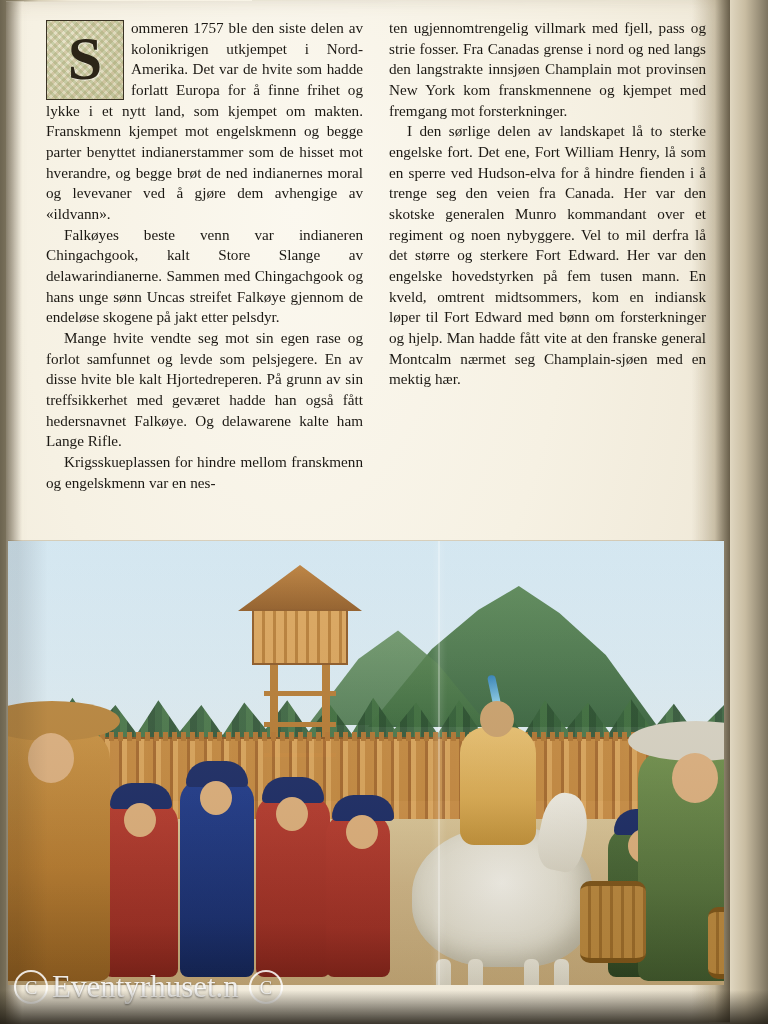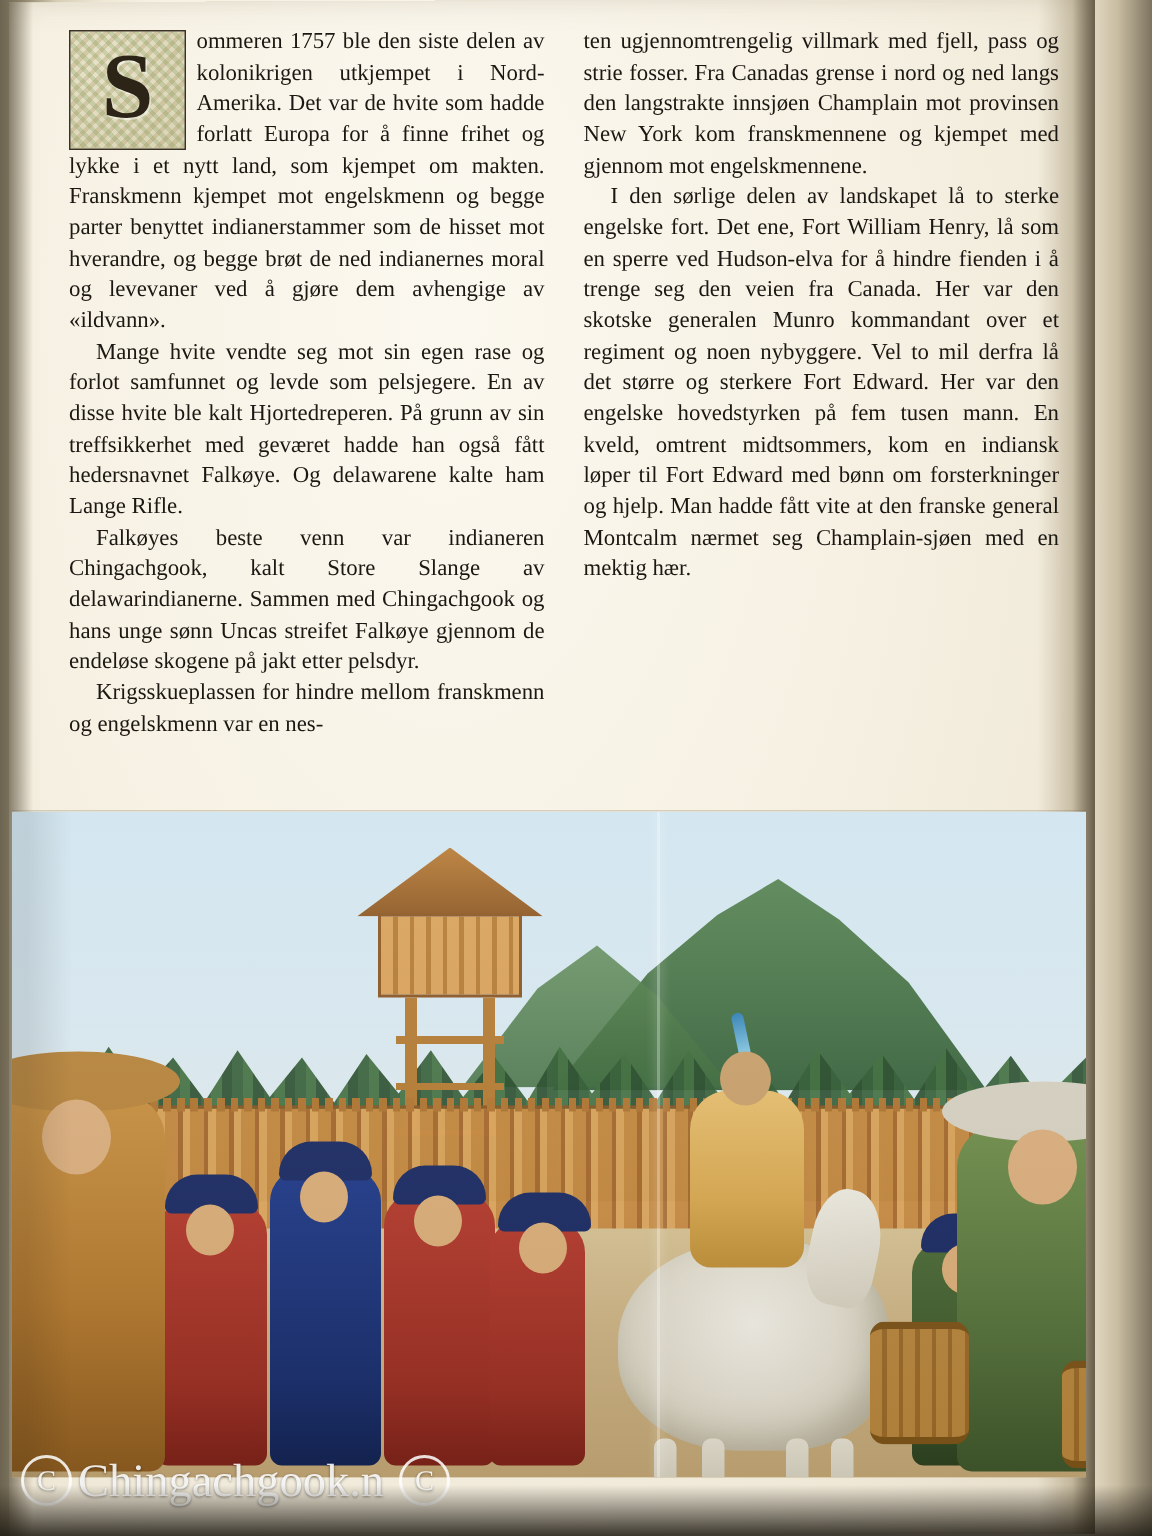--- a/index.html
+++ b/index.html
@@ -345,27 +345,27 @@
 
   <div class="text-area">
 
     <div class="column">
       <div class="dropcap-wrap">
         <div class="dropcap">
           <span class="letter">S</span>
         </div>
       </div>
       <p class="first">ommeren 1757 ble den siste delen av kolonikrigen utkjempet i Nord-Amerika. Det var de hvite som hadde forlatt Europa for å finne frihet og lykke i et nytt land, som kjempet om makten. Franskmenn kjempet mot engelskmenn og begge parter benyttet indianerstammer som de hisset mot hverandre, og begge brøt de ned indianernes moral og levevaner ved å gjøre dem avhengige av «ildvann».</p>
+      <p>Falkøyes beste venn var indianeren Chingachgook, kalt Store Slange av delawarindianerne. Sammen med Chingachgook og hans unge sønn Uncas streifet Falkøye gjennom de endeløse skogene på jakt etter pelsdyr.</p>
       <p>Mange hvite vendte seg mot sin egen rase og forlot samfunnet og levde som pelsjegere. En av disse hvite ble kalt Hjortedreperen. På grunn av sin treffsikkerhet med geværet hadde han også fått hedersnavnet Falkøye. Og delawarene kalte ham Lange Rifle.</p>
-      <p>Falkøyes beste venn var indianeren Chingachgook, kalt Store Slange av delawarindianerne. Sammen med Chingachgook og hans unge sønn Uncas streifet Falkøye gjennom de endeløse skogene på jakt etter pelsdyr.</p>
       <p>Krigsskueplassen for hindre mellom franskmenn og engelskmenn var en nes-</p>
     </div>
 
     <div class="column">
-      <p class="first">ten ugjennomtrengelig villmark med fjell, pass og strie fosser. Fra Canadas grense i nord og ned langs den langstrakte innsjøen Champlain mot provinsen New York kom franskmennene og kjempet med gjennom mot engelskmennene.</p>
+      <p class="first">ten ugjennomtrengelig villmark med fjell, pass og strie fosser. Fra Canadas grense i nord og ned langs den langstrakte innsjøen Champlain mot provinsen New York kom franskmennene og kjempet med fremgang mot forsterkninger.</p>
       <p>I den sørlige delen av landskapet lå to sterke engelske fort. Det ene, Fort William Henry, lå som en sperre ved Hudson-elva for å hindre fienden i å trenge seg den veien fra Canada. Her var den skotske generalen Munro kommandant over et regiment og noen nybyggere. Vel to mil derfra lå det større og sterkere Fort Edward. Her var den engelske hovedstyrken på fem tusen mann. En kveld, omtrent midtsommers, kom en indiansk løper til Fort Edward med bønn om forsterkninger og hjelp. Man hadde fått vite at den franske general Montcalm nærmet seg Champlain-sjøen med en mektig hær.</p>
     </div>
 
   </div>
 
   <div class="illustration">
     <div class="ill-sky"></div>
     <div class="mountain"></div>
     <div class="mountain2"></div>
     <div class="treeline"></div>
@@ -424,21 +424,21 @@
     <div class="barrel" style="left:572px; bottom:22px;"></div>
     <div class="barrel" style="left:700px; bottom:6px; width:56px; height:62px;"></div>
 
     <div class="ill-fold"></div>
     <div class="crease"></div>
   </div>
 
   <div class="watermark">
     <div class="wm-item">
       <span class="wm-c">C</span>
-      <span>Chingachgook.n</span>
+      <span>Eventyrhuset.n</span>
     </div>
     <div class="wm-item">
       <span class="wm-c">C</span>
     </div>
   </div>
 
   <div class="bottom-dark"></div>
 </div>
 
 </body></html>

